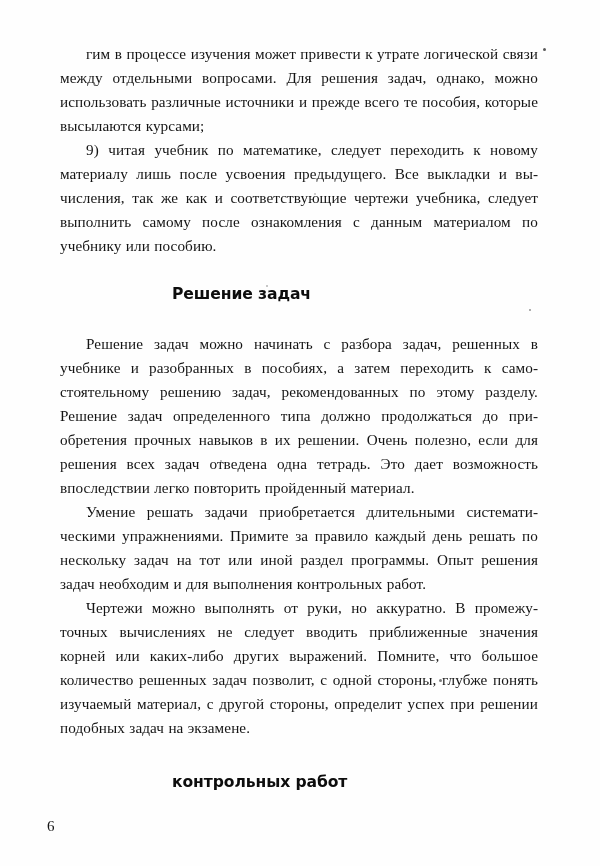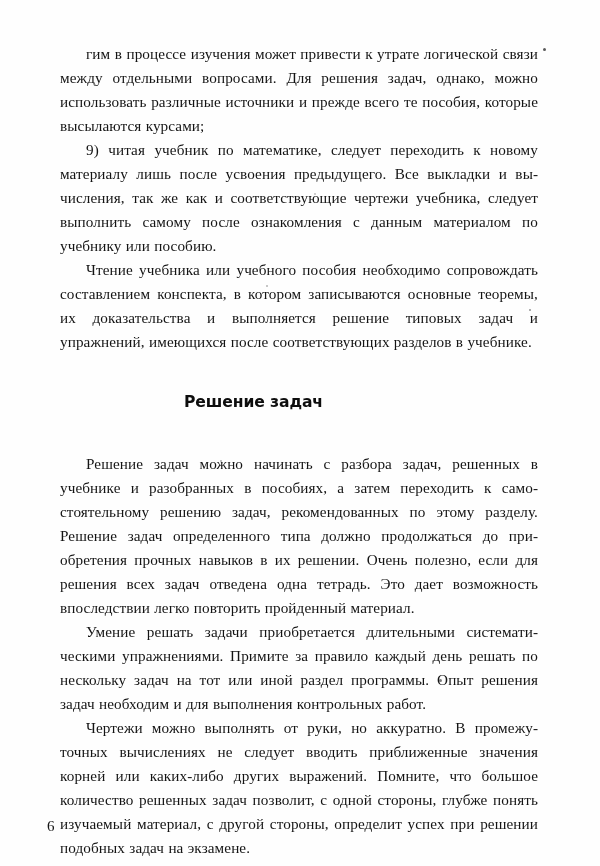--- a/index.html
+++ b/index.html
@@ -44,21 +44,21 @@
 
   .heading {
     font-family: "DejaVu Sans", "Liberation Sans", sans-serif;
     font-weight: 700;
     font-size: 15.6px;
     line-height: 22px;
     letter-spacing: -0.1px;
     color: #0d0d0d;
     text-align: left;
     text-indent: 0;
-    margin: 12px;
+    margin: 0;
     padding-left: 112px;
   }
 
   .gap-1 { height: 25px; }
   .gap-2 { height: 27px; }
   .gap-3 { height: 31px; }
   .gap-4 { height: 29px; }
 
   .page-number {
     position: absolute;
@@ -86,37 +86,37 @@
 <body>
 
 <div class="page">
 
   <div class="text-block">
 
     <p class="para">гим в процессе изучения может привести к утрате логической свя­зи между отдельными вопросами. Для решения задач, однако, можно использовать различные источники и прежде всего те по­собия, которые высылаются курсами;</p>
 
     <p class="para">9) читая учебник по математике, следует переходить к новому материалу лишь после усвоения предыдущего. Все выкладки и вы­числения, так же как и соответствующие чертежи учебника, сле­дует выполнить самому после ознакомления с данным материалом по учебнику или пособию.</p>
 
-    <p class="para">Чтение учебника или учебного пособия необходимо сопровож­дать составлением конспекта, в котором записываются основные теоремы, их доказательства и выполняется решение типовых задач и упражнений, имеющихся после соответствующих разделов в учеб­нике.</p>
 
 
     <div class="gap-1"></div>
 
     <h2 class="heading">Решение задач</h2>
 
     <div class="gap-2"></div>
 
     <p class="para">Решение задач можно начинать с разбора задач, решенных в учебнике и разобранных в пособиях, а затем переходить к само­стоятельному решению задач, рекомендованных по этому разделу. Решение задач определенного типа должно продолжаться до при­обретения прочных навыков в их решении. Очень полезно, если для решения всех задач отведена одна тетрадь. Это дает возмож­ность впоследствии легко повторить пройденный материал.</p>
 
     <p class="para">Умение решать задачи приобретается длительными системати­ческими упражнениями. Примите за правило каждый день решать по нескольку задач на тот или иной раздел программы. Опыт решения задач необходим и для выполнения контрольных работ.</p>
 
     <p class="para">Чертежи можно выполнять от руки, но аккуратно. В промежу­точных вычислениях не следует вводить приближенные значения корней или каких-либо других выражений. Помните, что большое количество решенных задач позволит, с одной стороны, глубже понять изучаемый материал, с другой стороны, определит успех при решении подобных задач на экзамене.</p>
 
     <div class="gap-3"></div>
 
+    <h2 class="heading">контрольных работ</h2>
 
     <div class="gap-4"></div>
 
   </div>
 
   <div class="page-number">6</div>
 
   <span class="speck speck-a"></span>
   <span class="speck speck-b"></span>
   <span class="speck speck-c"></span>

